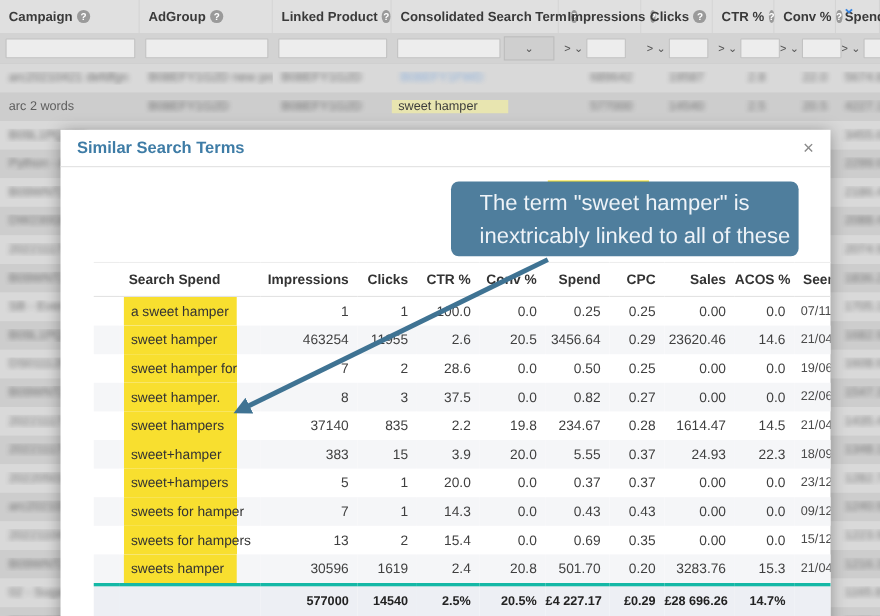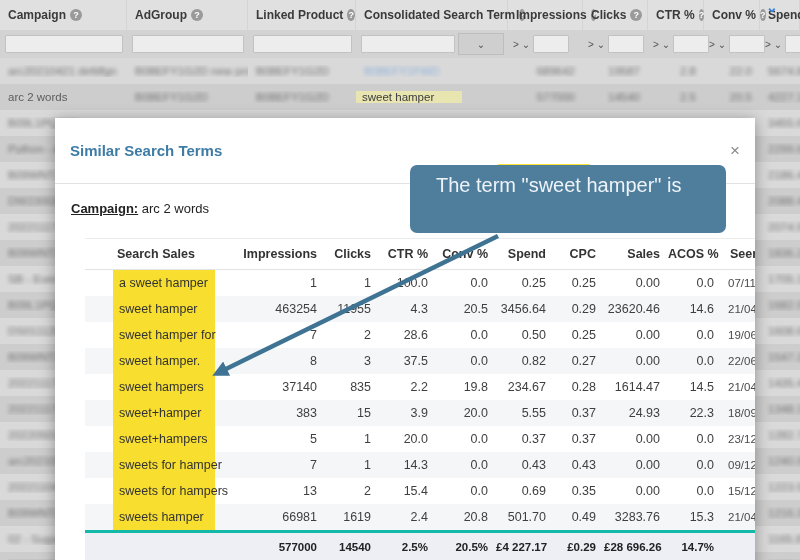--- a/index.html
+++ b/index.html
@@ -34,21 +34,21 @@
   .num-r{text-align:right;}
   .blur{filter:blur(2.3px);opacity:.85;}
   .blur3{filter:blur(2.8px);opacity:.8;}
   .bluelink{color:#7fa9dc;}
   .chip-yellow{background:#e8e5b0;color:#3c3c3c;padding:3px 28px 3px 6px;}
   .spacer{flex:1;}
 
   
   .modal{position:absolute;left:55px;top:118px;width:700px;height:470px;background:#fff;
     box-shadow:0 2px 14px rgba(0,0,0,.35);z-index:5;}
-  .modal-head{height:33px;border-bottom:1px solid #e2e2e2;display:flex;align-items:center;padding:16px 15px;}
+  .modal-head{height:33px;border-bottom:1px solid #e2e2e2;display:flex;align-items:center;padding:0 15px;}
   .modal-title{color:#3e7ca6;font-size:15px;font-weight:600;}
   .modal-close{margin-left:auto;color:#8a8a8a;font-size:17px;line-height:17px;cursor:pointer;}
   .info-line{position:absolute;font-size:13px;color:#222;white-space:nowrap;}
   .il-lbl{font-weight:700;text-decoration:underline;}
   .term-hl{background:#f9e231;font-weight:700;color:#333;padding:1px 3px;}
   .product-val{color:#8a8a8a;}
   .callout{position:absolute;left:355px;top:47px;width:316px;height:68px;background:#4f7e9d;
     border-radius:7px;color:#eef3f8;font-size:20px;line-height:30px;
     padding:5px 0 0 26px;box-sizing:border-box;}
   .callout span{display:block;}
@@ -266,52 +266,49 @@
         <div class="bgc num-r" style="width: 40px; flex: 0 0 auto; padding-right: 4px;"><span class="blur">1187.6</span></div>
       </div>
     </div>
 
   <div class="modal">
     <div class="modal-head">
       <span class="modal-title">Similar Search Terms</span>
       <span class="modal-close">×</span>
     </div>
 
-    <div class="info-line" style="left:16px;top:83px">
-      <span class="il-lbl">Campaign:</span>
-      <span>arc 2 words</span>
-    </div>
     <div class="info-line" style="left:357px;top:47px">
       <span class="il-lbl">Search Term:</span>
       <span class="term-hl">sweet hamper</span>
     </div>
 
     <div class="callout">
       <span>The term "sweet hamper" is</span>
+      <span>inextricably linked to all of these</span>
     </div>
 
     <div class="mtbl-wrap">
       <table class="mtbl">
         <colgroup id="mtbl-cols">
             <col style="width: 24px;">
             <col style="width: 128px;">
             <col style="width: 88px;">
             <col style="width: 54px;">
             <col style="width: 57px;">
             <col style="width: 60px;">
             <col style="width: 58px;">
             <col style="width: 50px;">
             <col style="width: 64px;">
             <col style="width: 54px;">
             <col style="width: 86px;">
           </colgroup>
         <thead>
             <tr id="mtbl-head">
               <th class="gutter"></th>
-              <th class="term">Search Sales</th>
+              <th class="term">Search Spend</th>
               <th>Impressions</th>
               <th>Clicks</th>
               <th>CTR %</th>
               <th>Conv %</th>
               <th>Spend</th>
               <th>CPC</th>
               <th>Sales</th>
               <th>ACOS %</th>
               <th class="seen">Seen Be</th>
             </tr>
@@ -328,21 +325,21 @@
               <td>0.25</td>
               <td>0.00</td>
               <td>0.0</td>
               <td class="seen">07/11/2</td>
             </tr>
             <tr>
               <td class="gutter"></td>
               <td class="term">sweet hamper</td>
               <td>463254</td>
               <td>11955</td>
-              <td>4.3</td>
+              <td>2.6</td>
               <td>20.5</td>
               <td>3456.64</td>
               <td>0.29</td>
               <td>23620.46</td>
               <td>14.6</td>
               <td class="seen">21/04/2</td>
             </tr>
             <tr>
               <td class="gutter"></td>
               <td class="term">sweet hamper for</td>
@@ -430,26 +427,26 @@
               <td>0.0</td>
               <td>0.69</td>
               <td>0.35</td>
               <td>0.00</td>
               <td>0.0</td>
               <td class="seen">15/12/2</td>
             </tr>
             <tr>
               <td class="gutter"></td>
               <td class="term">sweets hamper</td>
-              <td>66981</td>
+              <td>30596</td>
               <td>1619</td>
               <td>2.4</td>
               <td>20.8</td>
               <td>501.70</td>
-              <td>0.49</td>
+              <td>0.20</td>
               <td>3283.76</td>
               <td>15.3</td>
               <td class="seen">21/04/2</td>
             </tr>
           </tbody>
         <tfoot>
             <tr id="mtbl-foot">
               <td class="gutter"></td>
               <td class="term"></td>
               <td>577000</td>

